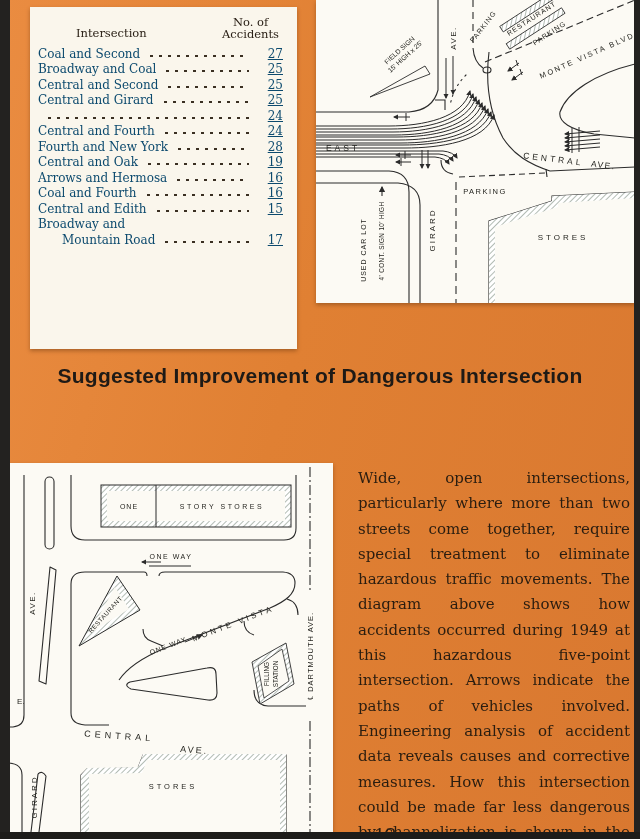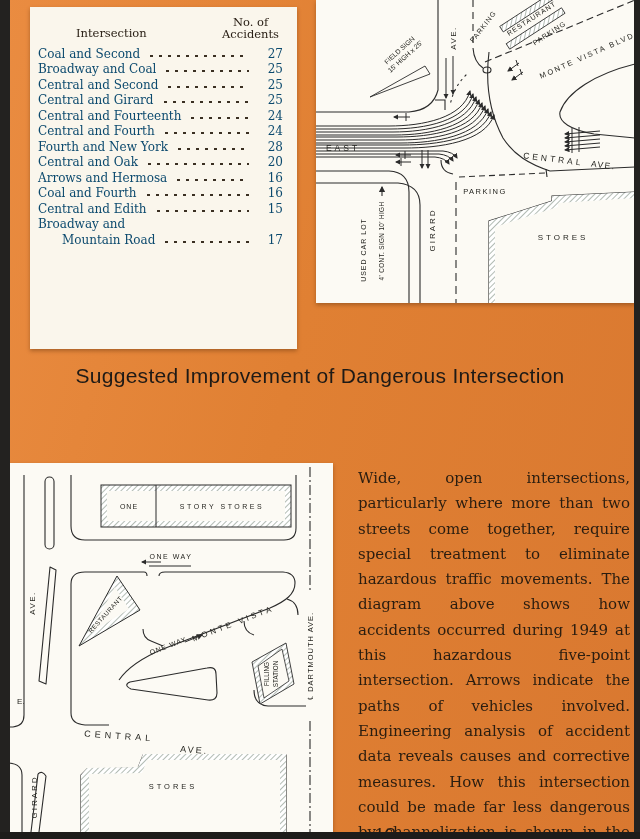--- a/index.html
+++ b/index.html
@@ -16,30 +16,30 @@
   .card-table{left:30px;top:7px;width:267px;height:342px;background:#faf6ec;}
   .tbl-head{display:flex;justify-content:space-between;align-items:flex-end;
             padding:9px 10px 0 46px;font-size:11.5px;color:#2a2016;}
   .tbl-head .col2{text-align:center;line-height:12px;margin-right:8px;}
   .tbl-rows{padding:5px 14px 0 8px;}
   .t-row{display:flex;align-items:flex-end;height:15.5px;
          font-size:12px;color:#0c4a6e;white-space:nowrap;}
   .t-row .leader{flex:1;align-self:flex-end;height:4px;margin:0 10px 3px 7px;
     background-image:radial-gradient(circle,#3a2f22 1.2px,transparent 1.5px);
     background-size:9px 4px;background-repeat:repeat-x;background-position:0 100%;}
-  .t-row .t-val{min-width:24px;text-align:right;}
+  .t-row .t-val{min-width:24px;text-align:right;text-decoration:underline;}
   .t-row.indent{padding-left:24px;}
   
   .card-diag-top{left:316px;top:0;width:319px;height:303px;background:#fcfaf4;}
   .card-diag-bottom{left:3px;top:463px;width:330px;height:369px;background:#fcfaf4;}
   svg{display:block;}
   svg text{font-family:"Liberation Sans", sans-serif;fill:#252520;}
   
   .title{position:absolute;left:0;top:364px;width:640px;text-align:center;
-         font-family:"Liberation Sans", sans-serif;font-weight:400;
+         font-family:"Liberation Sans", sans-serif;font-weight:700;
          font-size:21px;letter-spacing:.3px;color:#1e1a16;}
   .body-text{position:absolute;left:358px;top:466px;width:272px;
              font-size:15px;line-height:25.3px;text-align:justify;
              color:#2a1d10;word-spacing:1px;}
   .page-num{position:absolute;left:374px;top:825px;font-size:18px;color:#2a1d10;}
 </style>
 </head>
 <body>
 
 <div class="page">
@@ -67,38 +67,37 @@
           <span>Central and Second</span>
           <span class="leader"></span>
           <span class="t-val">25</span>
         </div>
       <div class="t-row">
           <span>Central and Girard</span>
           <span class="leader"></span>
           <span class="t-val">25</span>
         </div>
       <div class="t-row">
-          <span>Central and Fourteenth</span>
           <span class="leader"></span>
           <span class="t-val">24</span>
         </div>
       <div class="t-row">
           <span>Central and Fourth</span>
           <span class="leader"></span>
           <span class="t-val">24</span>
         </div>
       <div class="t-row">
           <span>Fourth and New York</span>
           <span class="leader"></span>
           <span class="t-val">28</span>
         </div>
       <div class="t-row">
           <span>Central and Oak</span>
           <span class="leader"></span>
-          <span class="t-val">20</span>
+          <span class="t-val">19</span>
         </div>
       <div class="t-row">
           <span>Arrows and Hermosa</span>
           <span class="leader"></span>
           <span class="t-val">16</span>
         </div>
       <div class="t-row">
           <span>Coal and Fourth</span>
           <span class="leader"></span>
           <span class="t-val">16</span>

